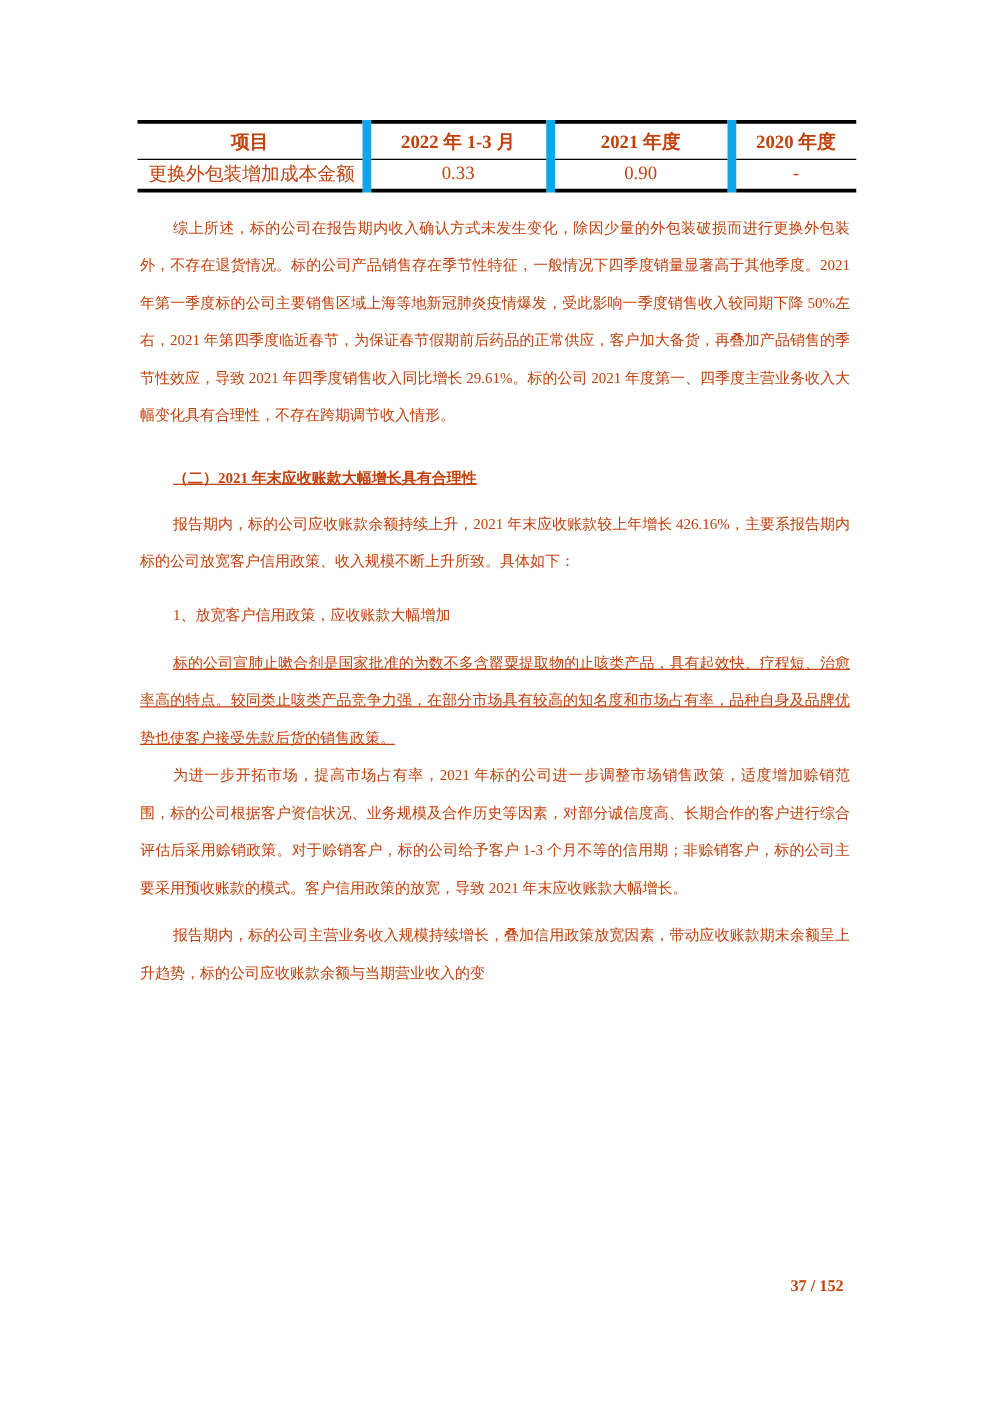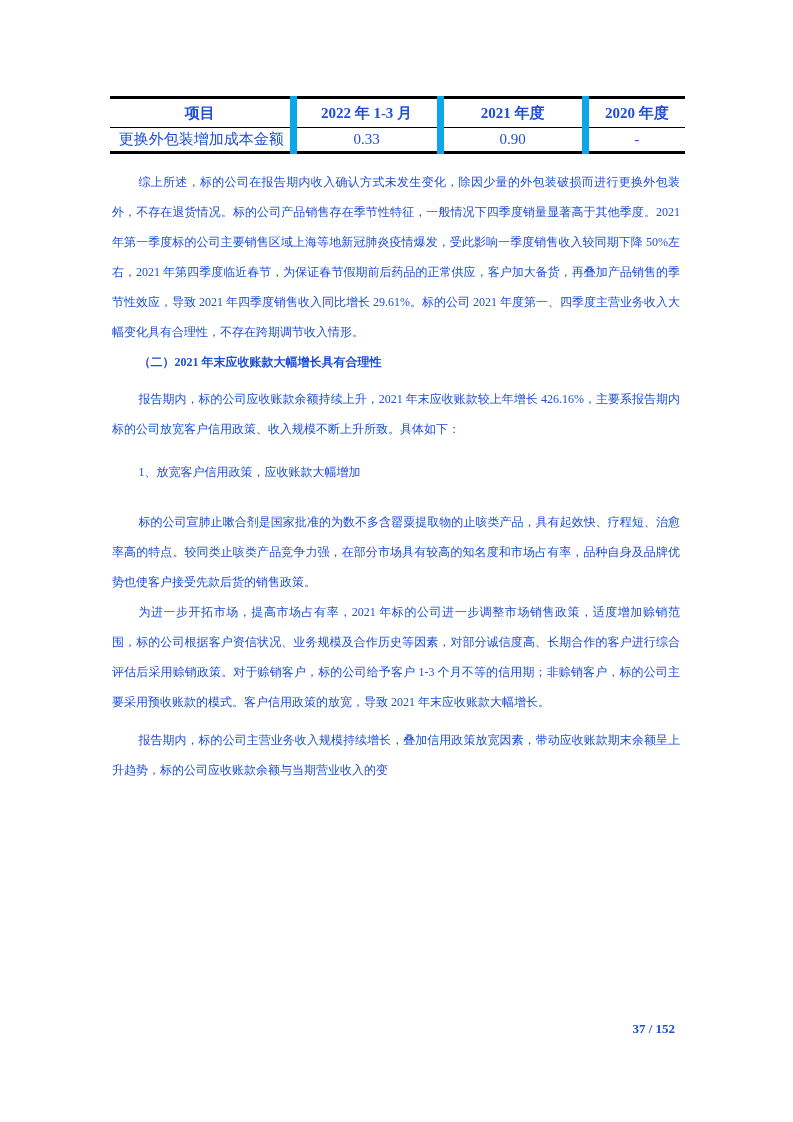--- a/index.html
+++ b/index.html
@@ -11,21 +11,21 @@
     overflow: hidden;
   }
   .page {
     position: relative;
     width: 793px;
     height: 1122px;
     background: #ffffff;
     box-sizing: border-box;
     padding: 96px 113px 0 112px;
     font-family: "Liberation Serif", "DejaVu Serif", serif;
-    color: #1d4ed8;
+    color: #c2410c;
   }
   
   table.fin-table {
     border-collapse: collapse;
     table-layout: fixed;
     width: 575px;
     margin-left: -2px;
     border-top: 3px solid #000;
     border-bottom: 3px solid #000;
     font-size: 15px;
@@ -55,24 +55,24 @@
     width: 568px;
     font-size: 12px;
     line-height: 30px;
     text-align: justify;
   }
   .block { margin: 0; }
   .paragraph  { text-indent: 2.2em; }
   .subheading { text-indent: 2.2em; }
   .heading    { text-indent: 2.2em; font-weight: bold; }
   .content > :nth-child(1) { margin-top: 13px; }
-  .content > :nth-child(2) { margin-top: 0; }
+  .content > :nth-child(2) { margin-top: 20px; text-decoration: underline; }
   .content > :nth-child(3) { margin-top: 7px; }
   .content > :nth-child(4) { margin-top: 13px; }
-  .content > :nth-child(5) { margin-top: 20px; }
+  .content > :nth-child(5) { margin-top: 8px; text-decoration: underline; }
   .content > :nth-child(6) { }
   .content > :nth-child(7) { margin-top: 8px; }
   .content > :nth-child(8) { margin-top: 8px; }
   
   .footer {
     position: absolute;
     top: 1021px;
     right: 118px;
     font-size: 13px;
     font-weight: bold;

